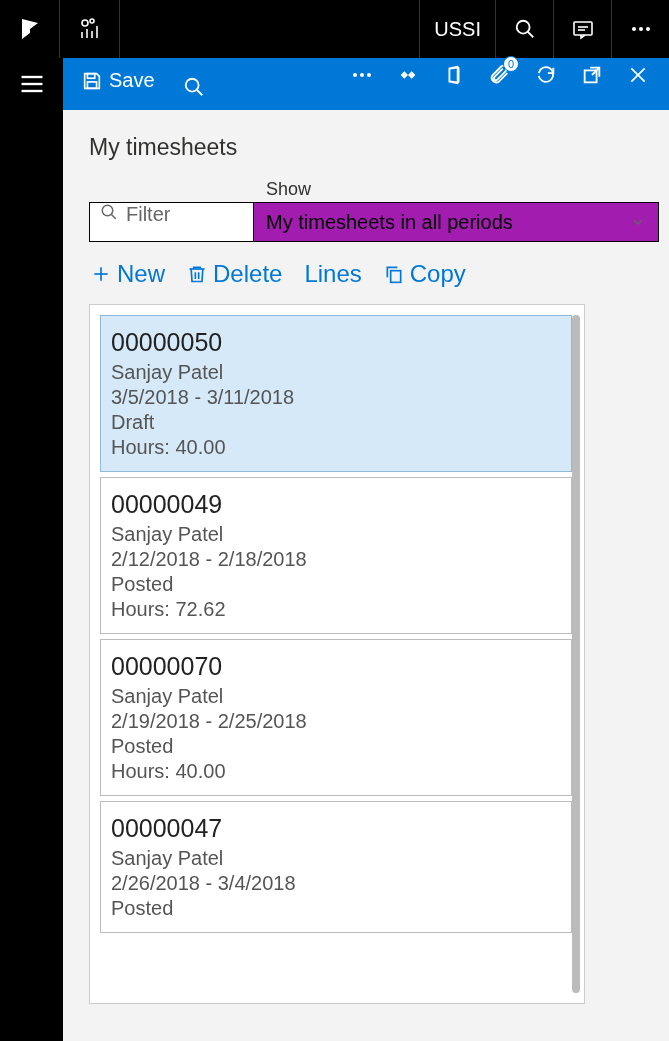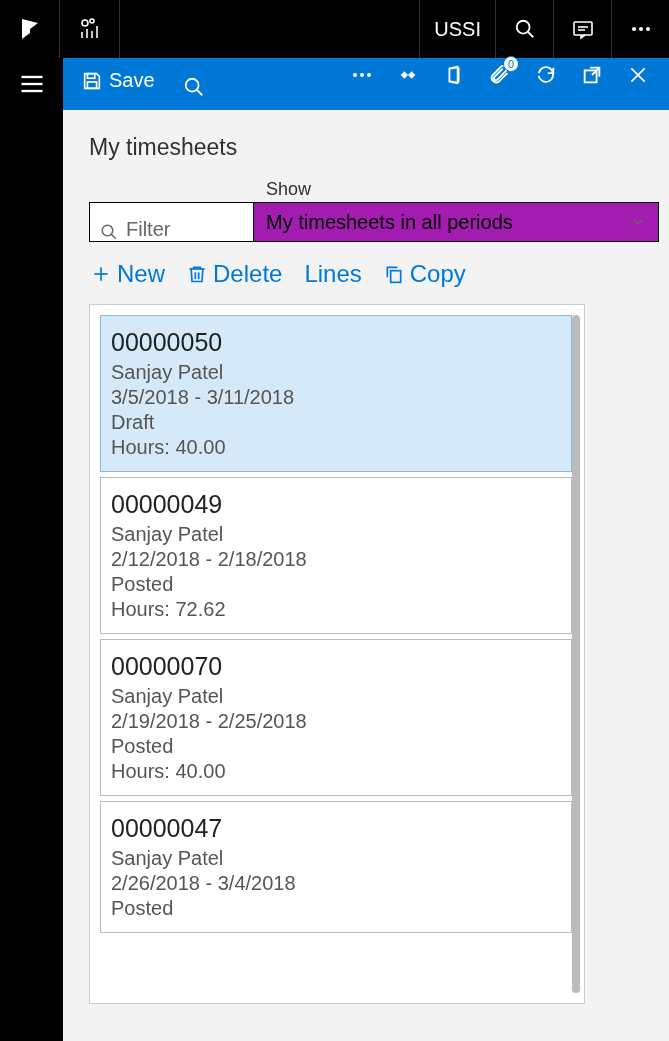--- a/index.html
+++ b/index.html
@@ -135,21 +135,21 @@
     .filter-row {
       display: flex;
       align-items: flex-end;
       margin-bottom: 18px;
       padding-right: 10px;
     }
     .filter-box {
       border: 1px solid #000;
       height: 40px;
       display: flex;
-      align-items: flex-end;
+      align-items: flex-start;
       padding: 0 10px;
       font-size: 20px;
       color: #666;
       background: #fff;
       gap: 8px;
       width: 165px;
     }
     .show-wrap {
       flex: 1;
       display: flex;

